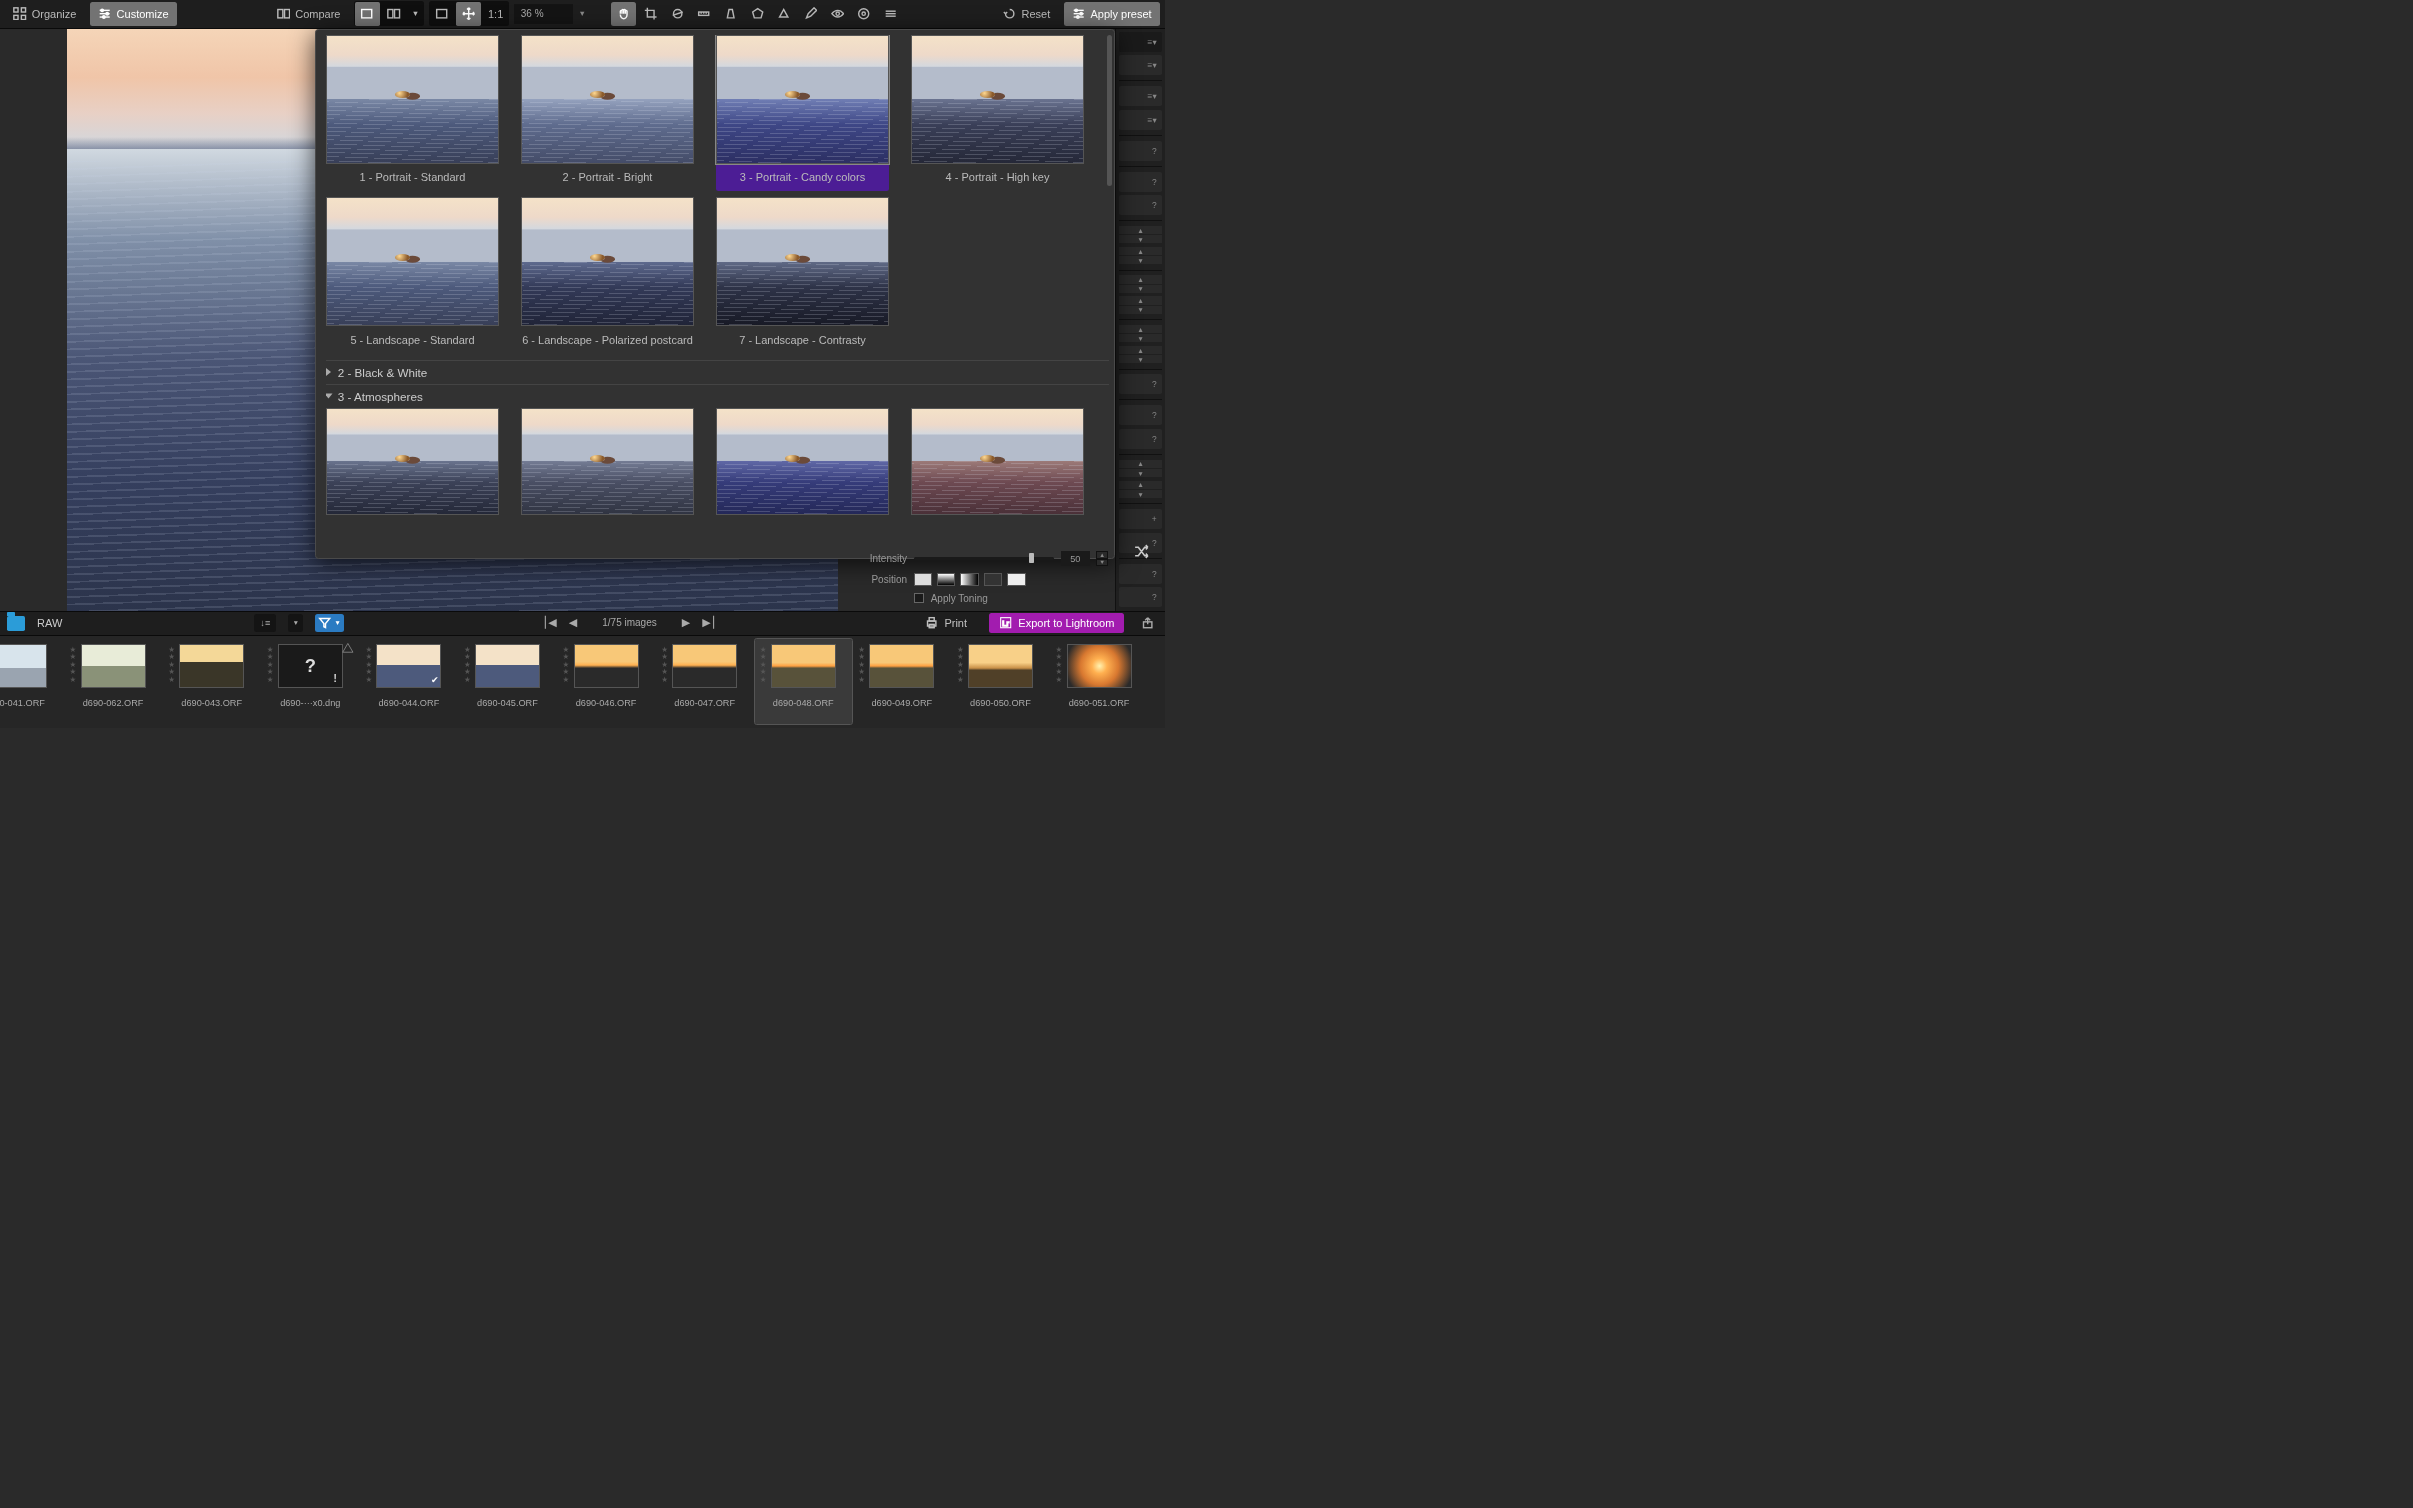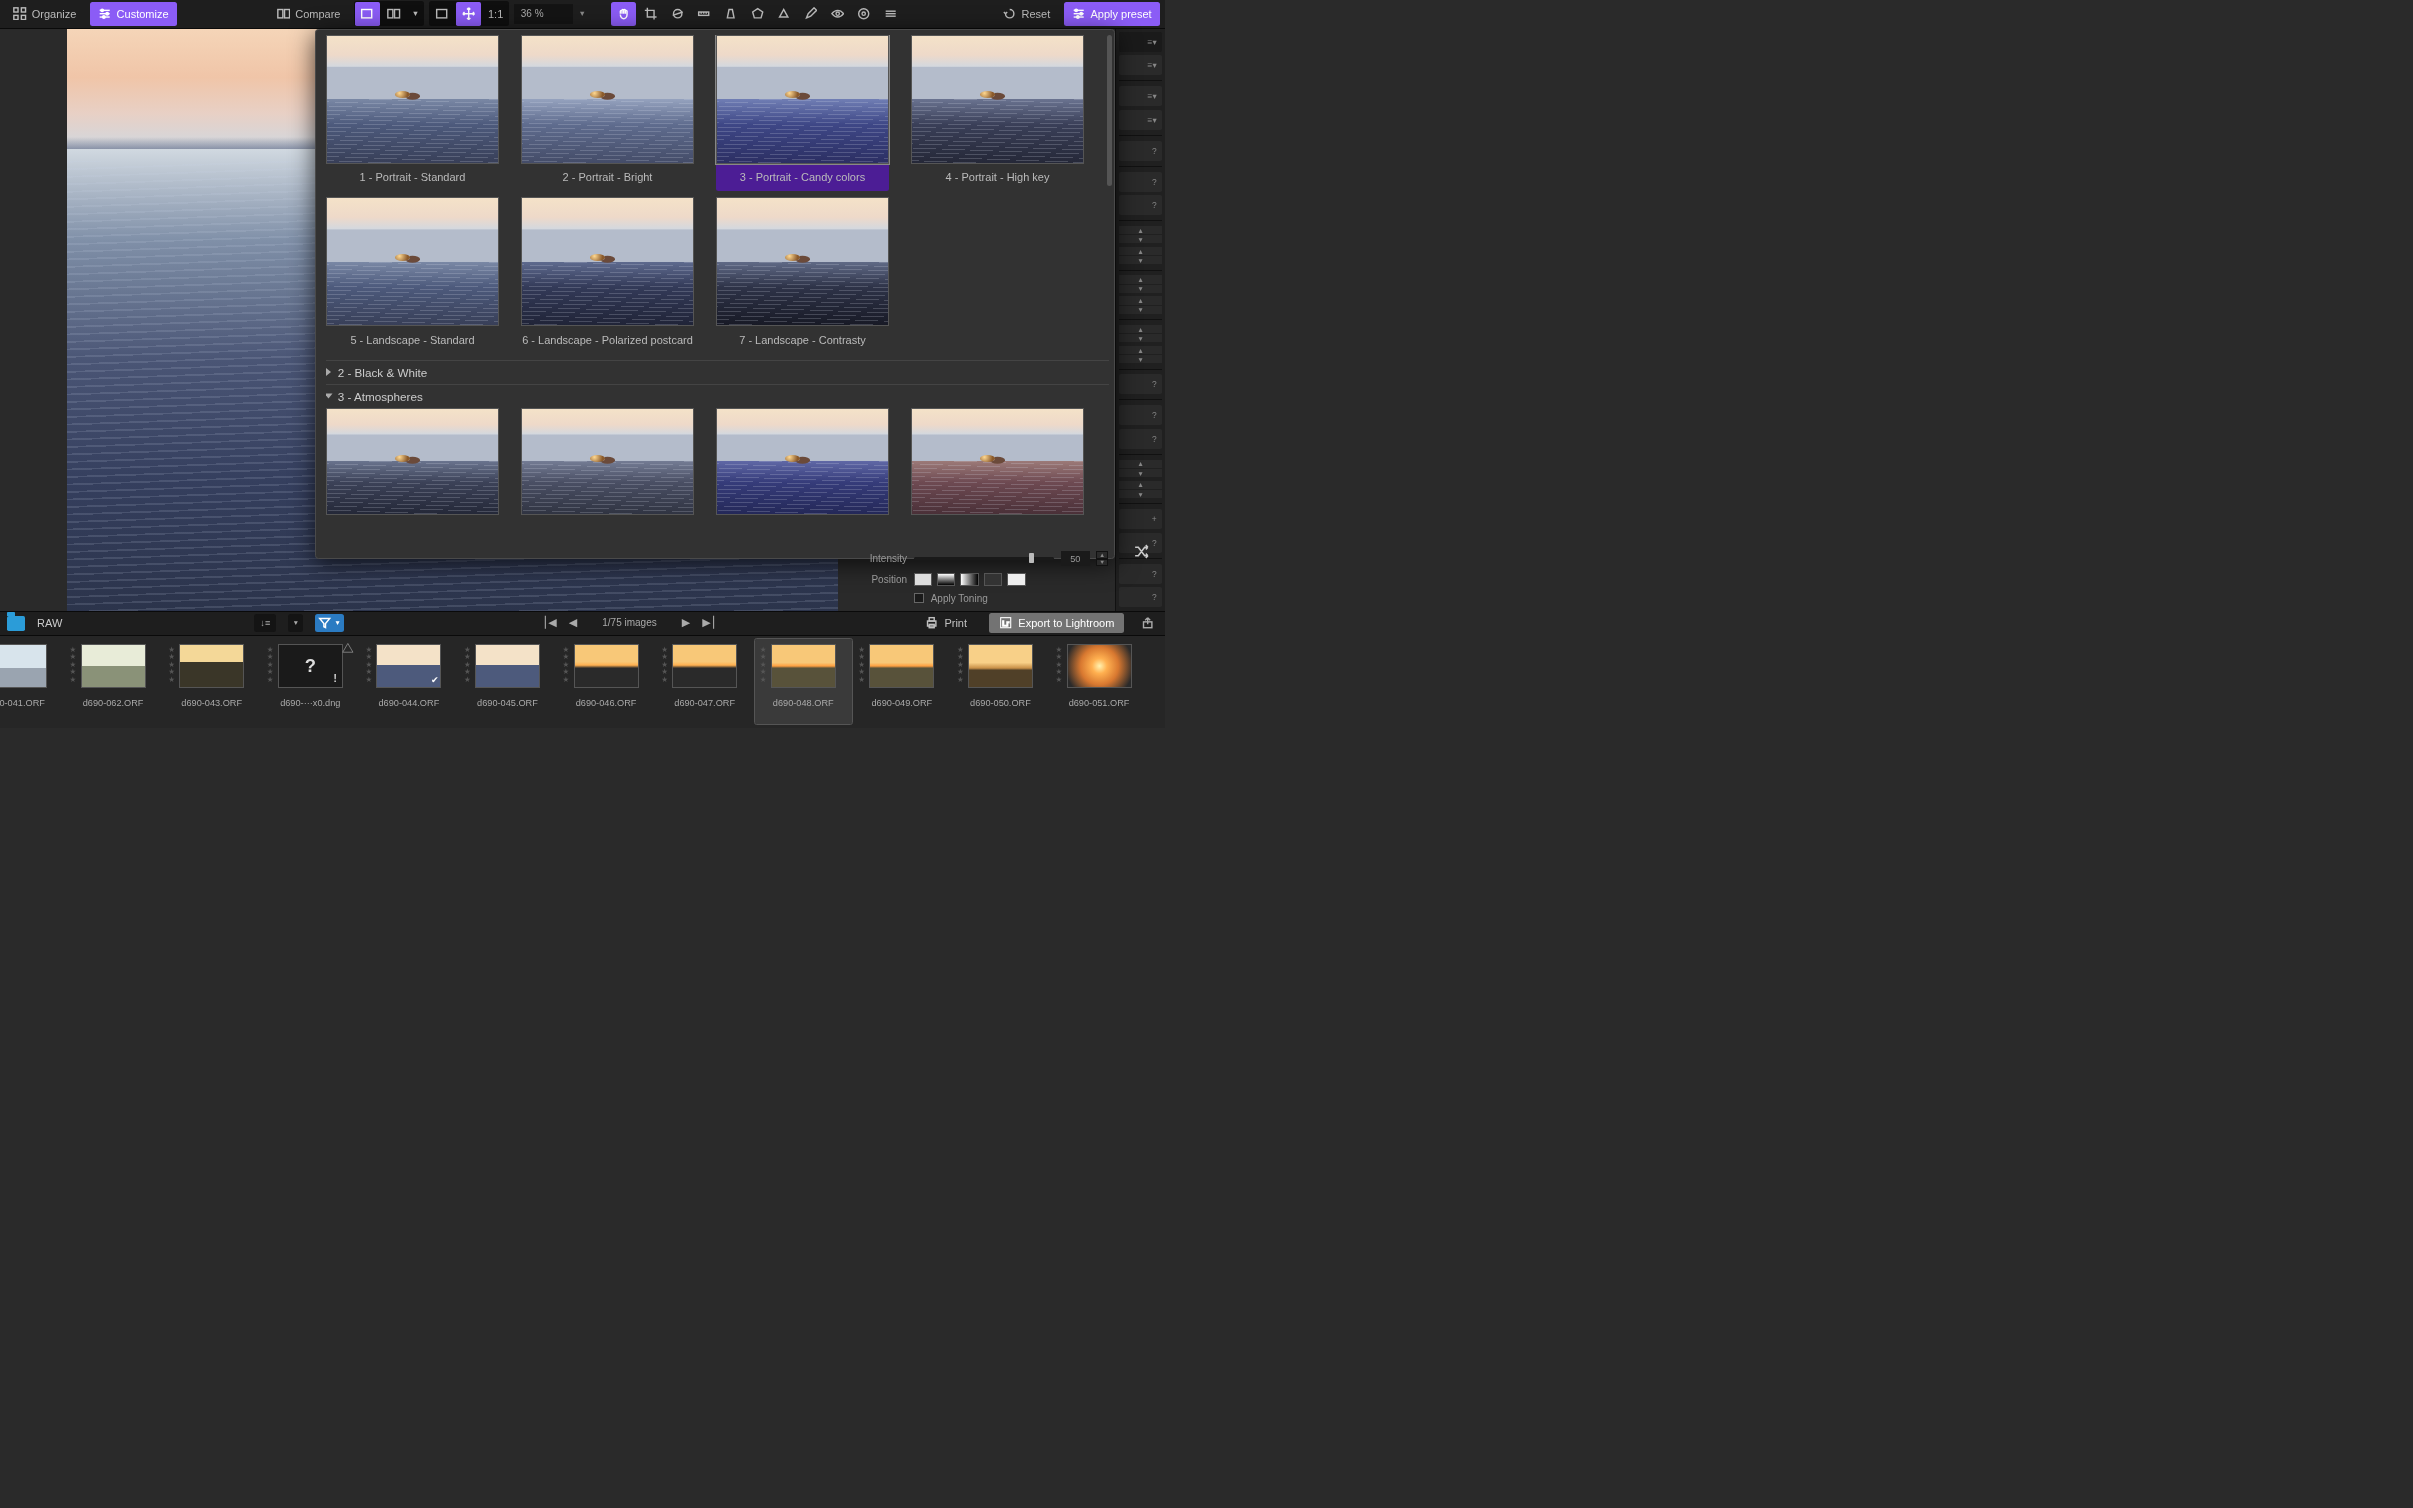--- a/index.html
+++ b/index.html
@@ -2,21 +2,21 @@
 <html style="font-size:13.4px"><head>
 <meta charset="utf-8">
 <style>
 * { margin: 0; padding: 0; box-sizing: border-box; font-family: -apple-system, Helvetica, Arial, sans-serif; }
 body { background: #2a2a2a; color: #c0c0c0; width: 1165px; height: 728px; overflow: hidden; font-size: 11px; }
 
 
 .toolbar { height: 28.5px; background: #1e1e1e; border-bottom: 0.8px solid #0a0a0a; display: flex; align-items: center; padding: 0 5px; gap: 5px; }
 .tool-btn { height: 23.5px; display: flex; align-items: center; justify-content: center; padding: 0 8.4px; border-radius: 2.5px; cursor: pointer; gap: 5px; color: #bbb; font-size: 11px; }
 .tool-btn.icon-only { padding: 0; width: 25px; }
-.tool-btn.active { background: #8b5cf6; color: #fff; }
+.tool-btn.active { background: #737373; color: #fff; }
 .tool-group { display: flex; align-items: center; gap: 1.7px; }
 .tool-group.tight { background: #0f0f0f; border-radius: 2.5px; padding: 0.8px; }
 .tool-group.tight .tool-btn { border-radius: 1.7px; }
 .spacer { flex: 1; }
 .zoom-display { background: #141414; height: 20px; width: 59px; display: flex; align-items: center; padding: 0 6.7px; color: #aaa; font-size: 10px; }
 .zoom-drop { width: 15px; height: 20px; display: flex; align-items: center; justify-content: center; color: #888; }
 
 .ic { width: 13.4px; height: 13.4px; display: block; }
 .ic svg { width: 100%; height: 100%; stroke: currentColor; fill: none; stroke-width: 1.7; }
 
@@ -90,21 +90,21 @@
 
 .fs-bar { height:25px; background:#1e1e1e; border-top:0.8px solid #0a0a0a; border-bottom:0.8px solid #0a0a0a; display:flex; align-items:center; padding:0 6.7px; gap:12px; }
 .fs-folder-icon { width:18.4px; height:15px; background:#2b9cd8; border-radius:1.7px; position:relative; }
 .fs-folder-icon::before { content:""; position:absolute; top:-3.4px; left:0; width:8.4px; height:3.4px; background:#2b9cd8; border-radius:0.8px 0.8px 0 0; }
 .fs-dd { width:22px; height:18.4px; background:#141414; border-radius:2.5px; display:flex; align-items:center; justify-content:center; color:#aaa; }
 .fs-dd.blue { background:#2b7bc2; color:#fff; width:28.5px; }
 .fs-nav { display:flex; gap:5px; align-items:center; }
 .fs-nav .nbtn { width:18.4px; height:18.4px; display:flex; align-items:center; justify-content:center; color:#aaa; cursor:pointer; }
 .fs-count { font-size:10px; color:#aaa; margin:0 15px; }
 .fs-action { height:20px; padding:0 10px; display:flex; align-items:center; gap:5.9px; border-radius:2.5px; cursor:pointer; font-size:11px; }
-.fs-action.blue { background:#737373; color:#fff; }
+.fs-action.blue { background:#a21caf; color:#fff; }
 
 
 .filmstrip { height:92px; background:#262626; display:flex; align-items:center; padding:3.4px 0; overflow:hidden; }
 .fs-item { width:97px; height:85px; margin:0 0.8px; display:flex; flex-direction:column; align-items:center; justify-content:flex-start; padding-top:5px; position:relative; border-radius:1.7px; }
 .fs-item.selected { background:#3a3a3a; outline:0.8px solid #555; }
 .fs-thumb { width:65px; height:44px; background:#445; border:0.8px solid #555; position:relative; overflow:hidden; }
 .fs-stars { position:absolute; left:5px; top:6.7px; display:flex; flex-direction:column; gap:0; color:#555; font-size:7.5px; line-height:7.5px; }
 .fs-name { font-size:9.2px; color:#aaa; margin-top:10px; }
 .fs-badge { position:absolute; right:5px; top:3.4px; width:11.7px; height:11.7px; }
 .fs-check { position:absolute; right:1.7px; bottom:1.7px; color:#fff; font-size:9.2px; }

